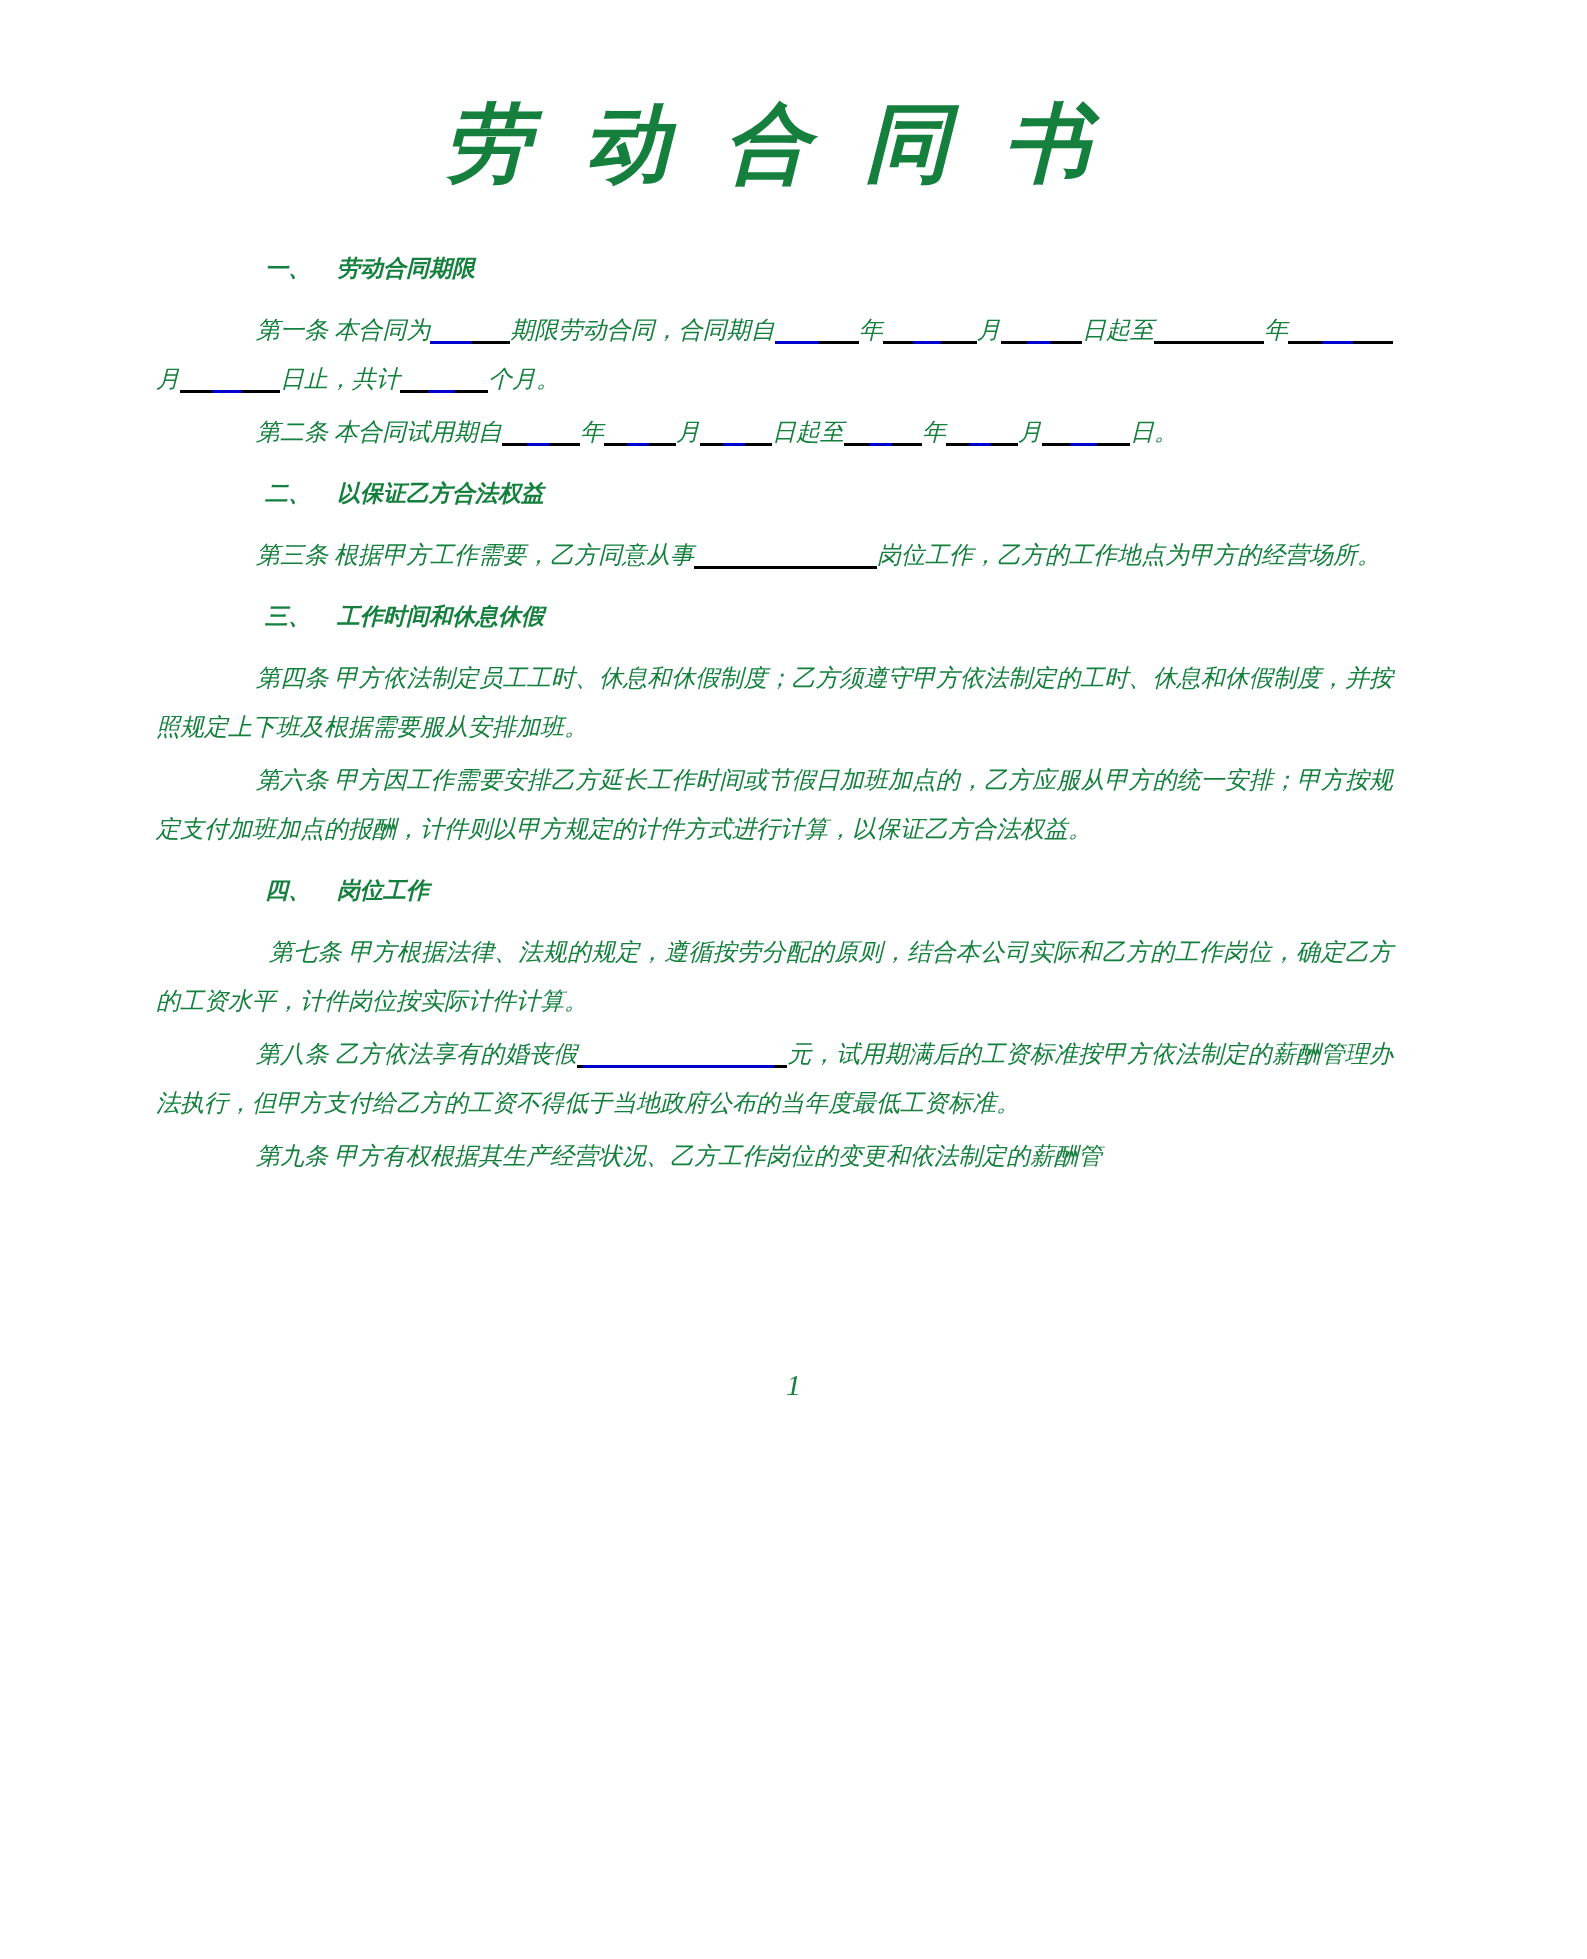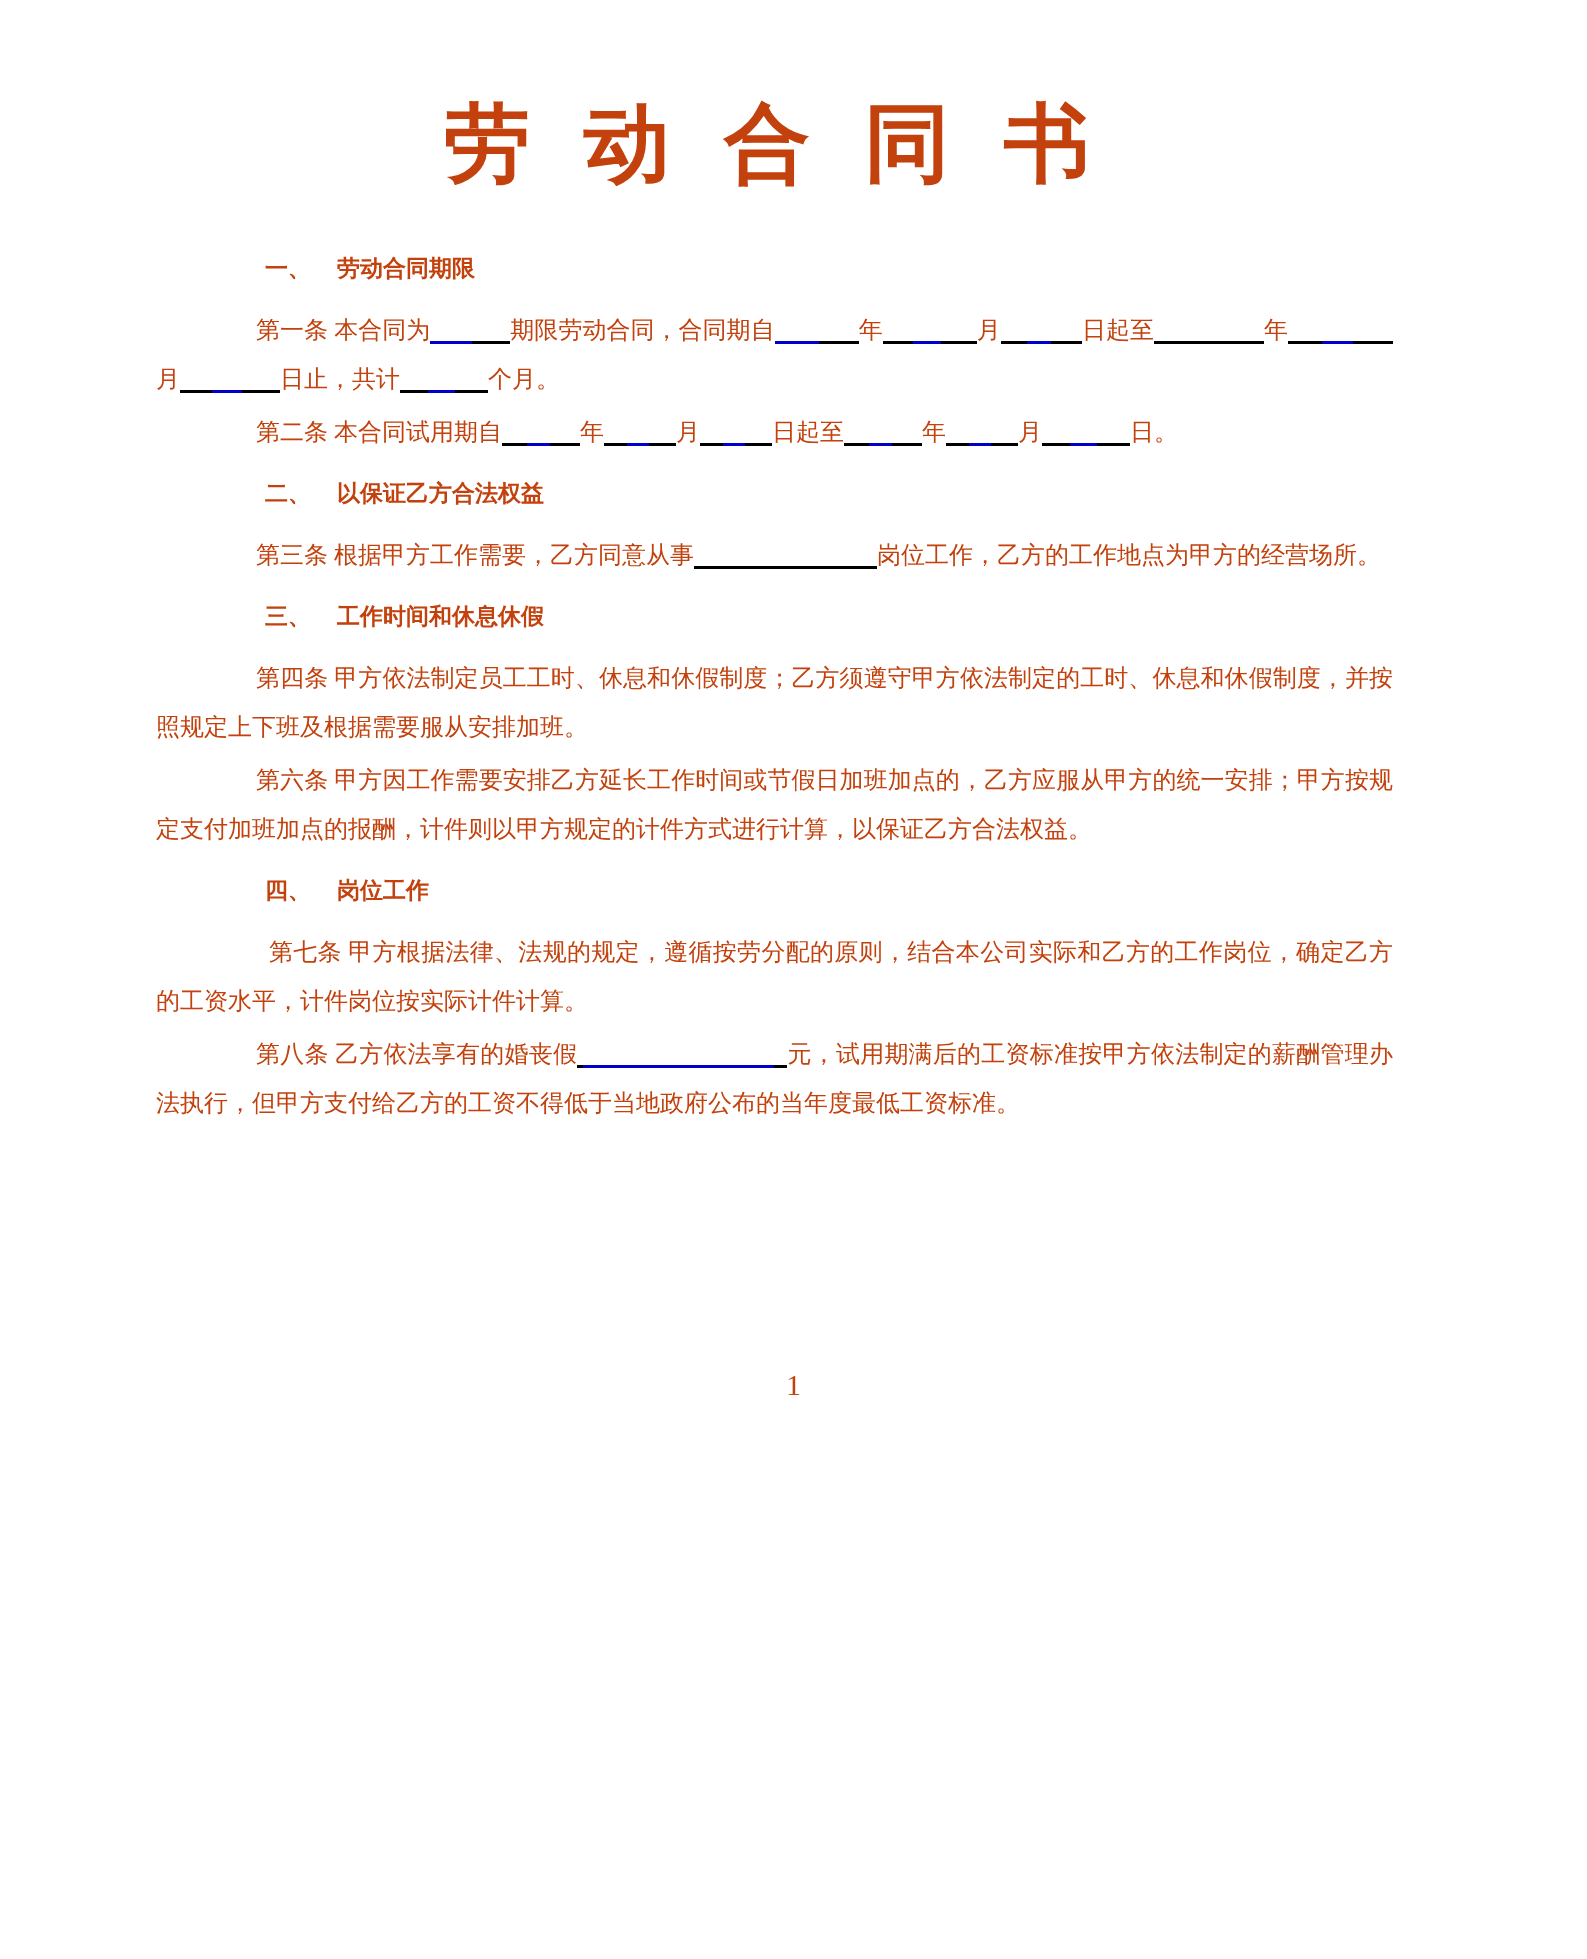--- a/index.html
+++ b/index.html
@@ -1,21 +1,22 @@
 <!DOCTYPE html>
 <html><head>
 <meta charset="utf-8">
 <style>
   html,body { margin:0; padding:0; background:#ffffff; }
   .page {
     position:relative;
     width:1587px; height:1414px;
-    background:#ffffff; color:#c2410c;
+    background:#ffffff; color:#15803d;
     font-family:"Liberation Serif","DejaVu Serif",serif;
     overflow:hidden;
+    font-style:italic;
   }
   .content { padding:88px 190px 0 152px; }
 
   .doc-title {
     margin:0;
     font-family:"Liberation Sans","DejaVu Sans",sans-serif;
     font-weight:700;
     font-size:86px;
     line-height:110px;
     letter-spacing:15px;
@@ -98,17 +99,18 @@
 
 
     <p class="article">第六条 甲方因工作需要安排乙方延长工作时间或节假日加班加点的，乙方应服从甲方的统一安排；甲方按规定支付加班加点的报酬，计件则以甲方规定的计件方式进行计算，以保证乙方合法权益。</p>
 
     <p class="heading"><span class="num">四、</span><span>岗位工作</span></p>
 
     <p class="article indent7">第七条 甲方根据法律、法规的规定，遵循按劳分配的原则，结合本公司实际和乙方的工作岗位，确定乙方的工资水平，计件岗位按实际计件计算。</p>
 
     <p class="article"><span>第八条 乙方依法享有的婚丧假</span><span class="blank g-lb" style="width:210px"></span><span>元，试用期满后的工资标准按甲方依法制定的薪酬管理办法执行，但甲方支付给乙方的工资不得低于当地政府公布的当年度最低工资标准。</span></p>
 
+    <p class="article">第九条 甲方有权根据其生产经营状况、乙方工作岗位的变更和依法制定的薪酬管</p>
 
   </div>
 
   <div class="page-number">1</div>
 </div>
 
 </body></html>

